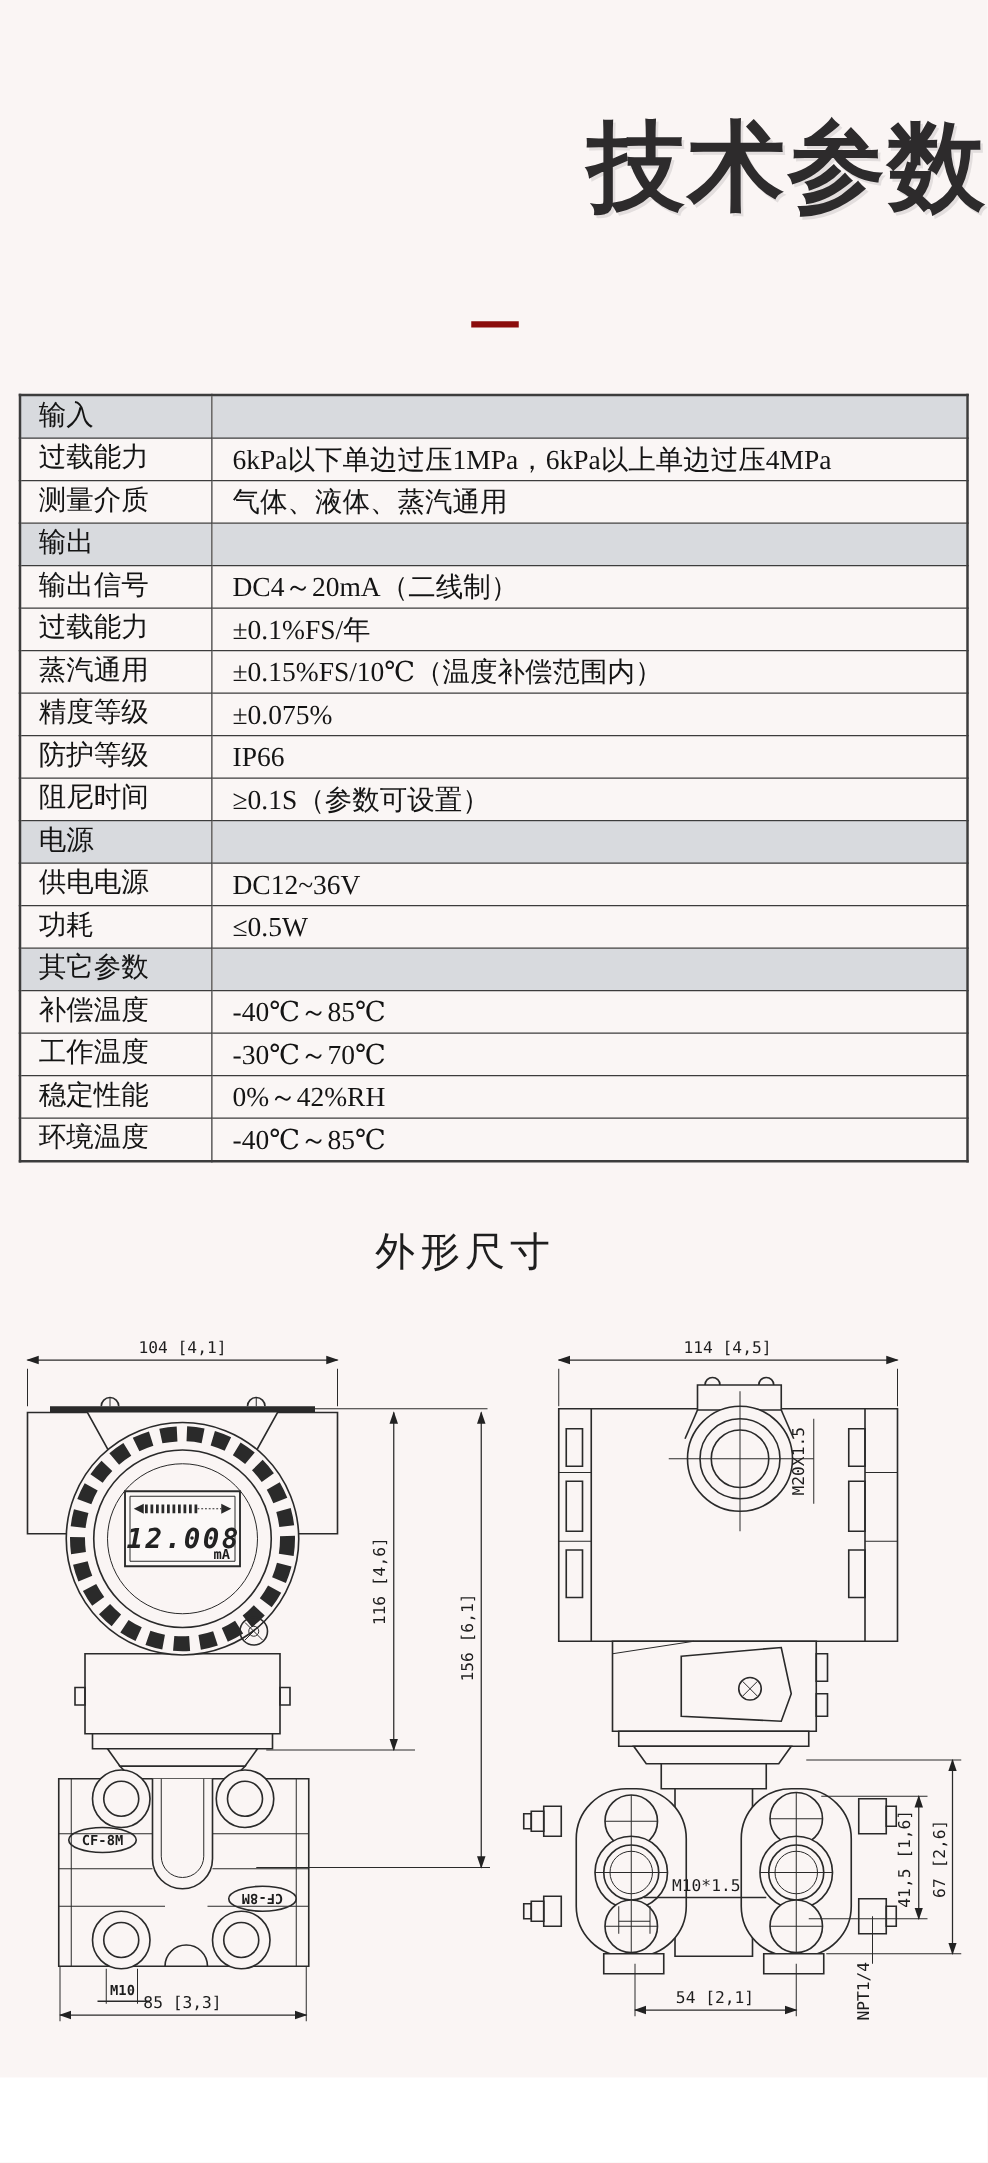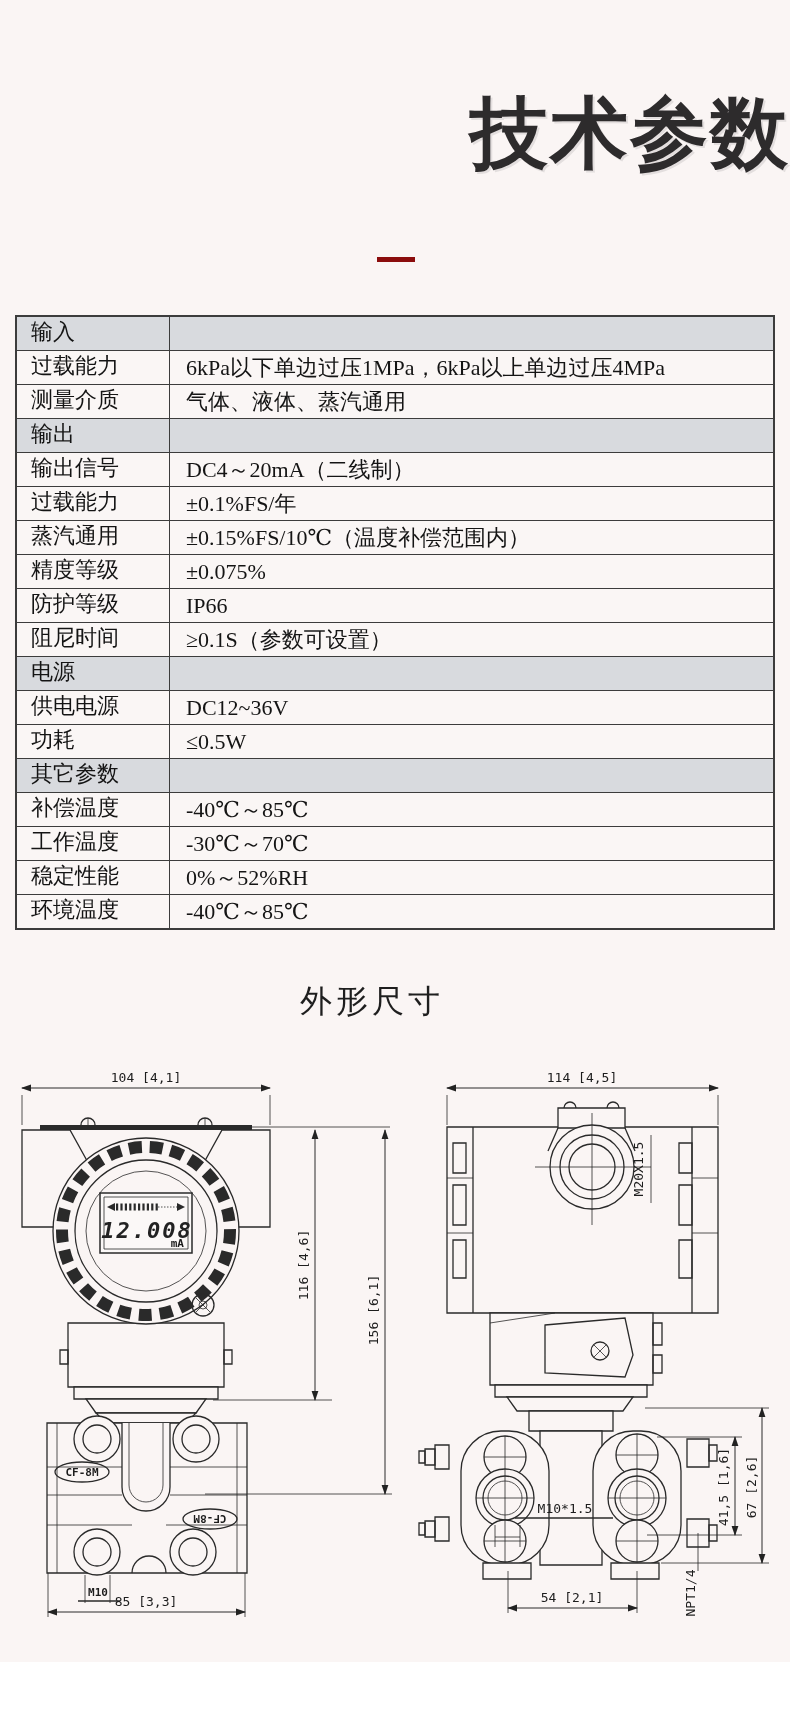--- a/index.html
+++ b/index.html
@@ -102,21 +102,21 @@
       <tr>
           <td class="lbl">补偿温度</td>
           <td class="val">-40℃～85℃</td>
         </tr>
       <tr>
           <td class="lbl">工作温度</td>
           <td class="val">-30℃～70℃</td>
         </tr>
       <tr>
           <td class="lbl">稳定性能</td>
-          <td class="val">0%～52%RH</td>
+          <td class="val">0%～42%RH</td>
         </tr>
       <tr>
           <td class="lbl">环境温度</td>
           <td class="val">-40℃～85℃</td>
         </tr>
     </tbody>
   </table>
 
   <div class="sub-title">外形尺寸</div>
 

